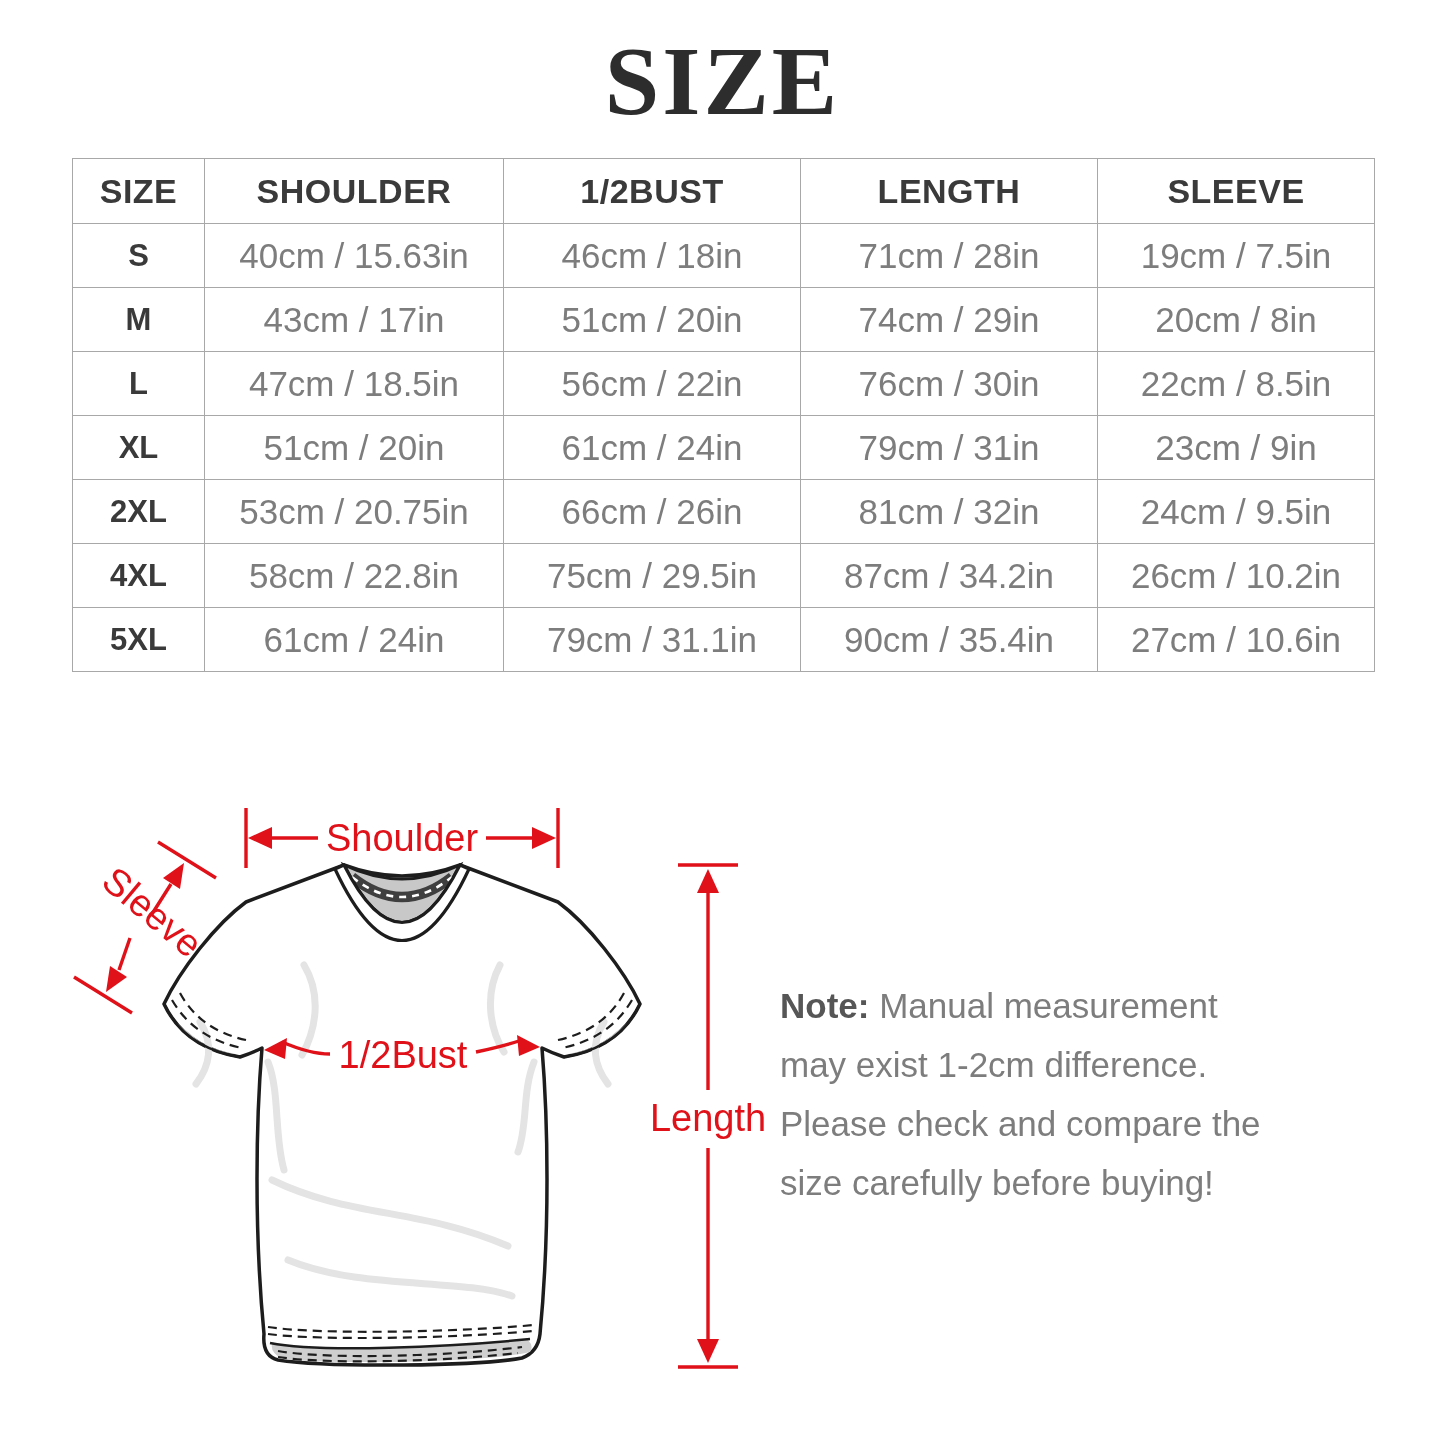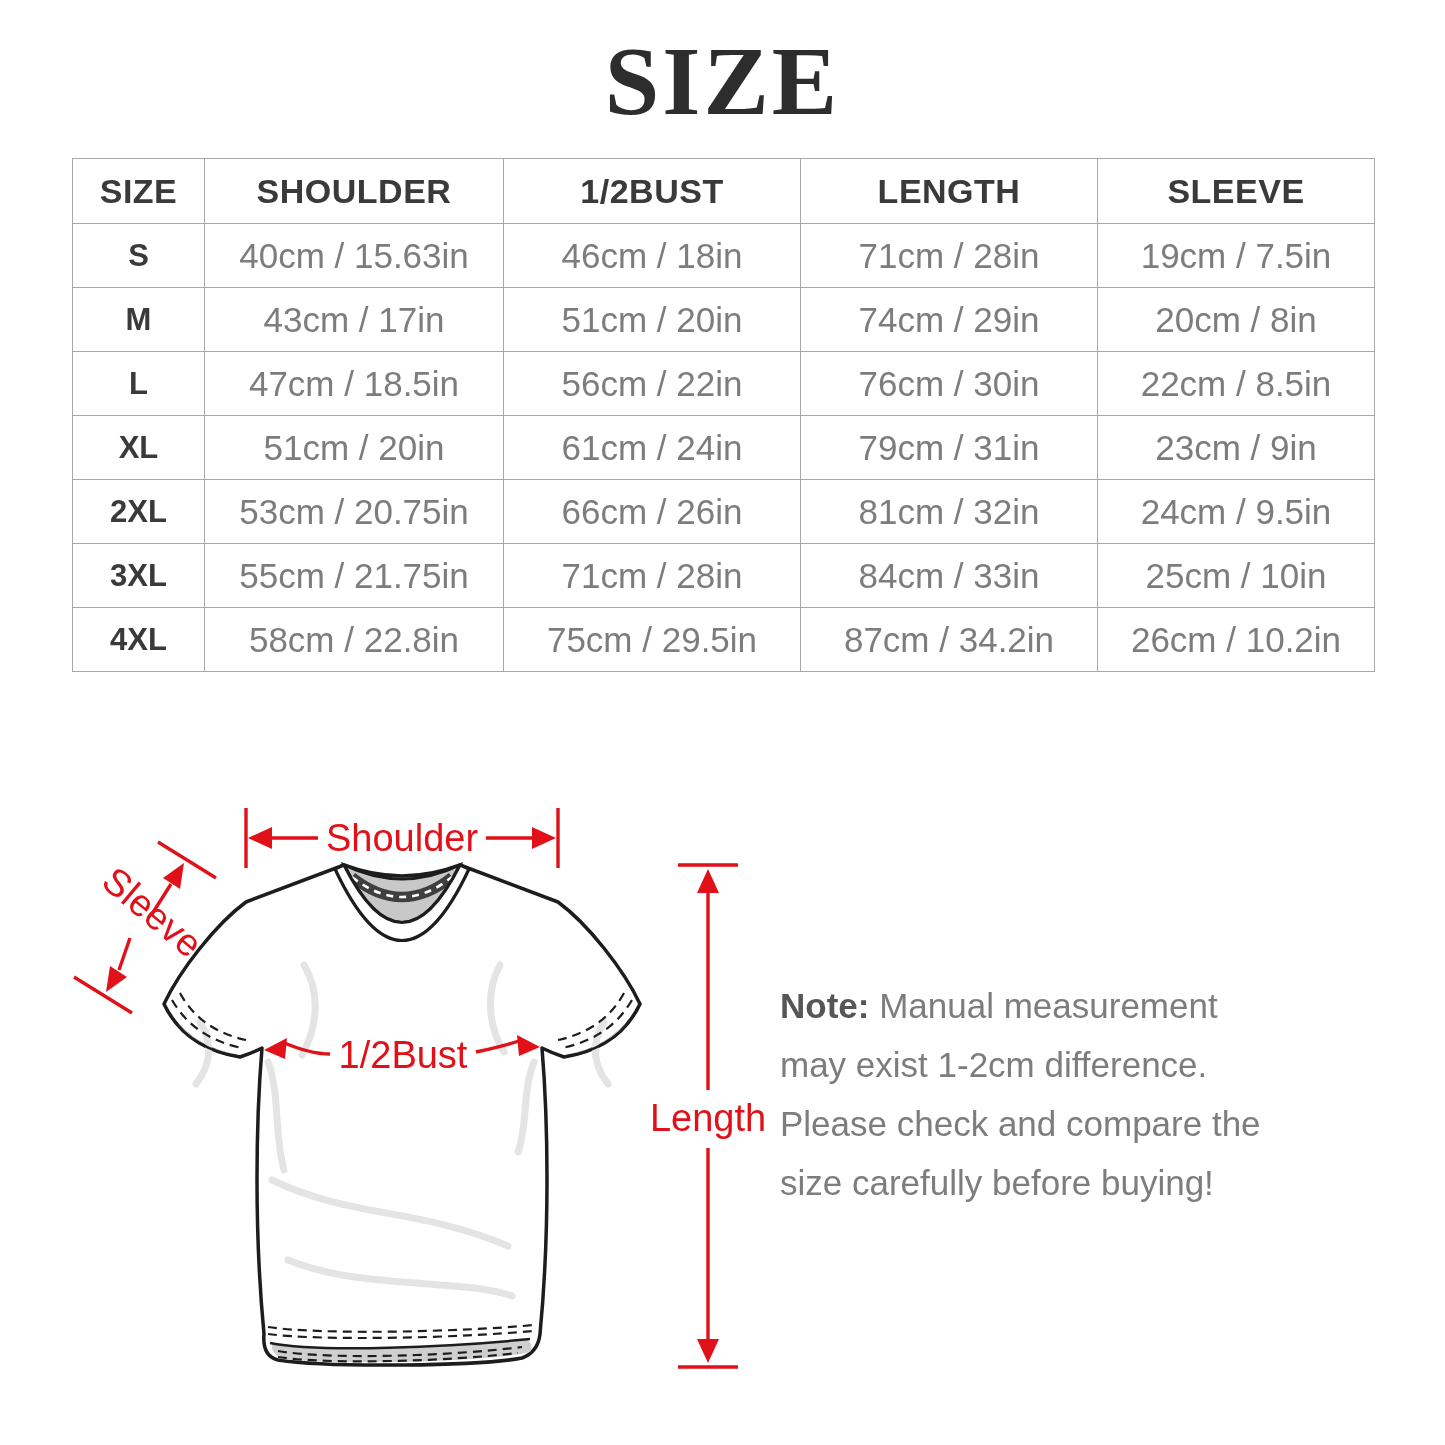--- a/index.html
+++ b/index.html
@@ -112,32 +112,32 @@
           <td>23cm / 9in</td>
         </tr>
         <tr>
           <td class="size-col">2XL</td>
           <td>53cm / 20.75in</td>
           <td>66cm / 26in</td>
           <td>81cm / 32in</td>
           <td>24cm / 9.5in</td>
         </tr>
         <tr>
-          <td class="size-col">3XL</td>
-          <td>55cm / 21.75in</td>
-          <td>71cm / 28in</td>
-          <td>84cm / 33in</td>
-          <td>25cm / 10in</td>
-        </tr>
-        <tr>
           <td class="size-col">4XL</td>
           <td>58cm / 22.8in</td>
           <td>75cm / 29.5in</td>
           <td>87cm / 34.2in</td>
           <td>26cm / 10.2in</td>
+        </tr>
+        <tr>
+          <td class="size-col">5XL</td>
+          <td>61cm / 24in</td>
+          <td>79cm / 31.1in</td>
+          <td>90cm / 35.4in</td>
+          <td>27cm / 10.6in</td>
         </tr>
       </tbody>
   </table>
 </div>
 
 <svg class="diagram-svg" viewBox="0 0 730 660">
 
   <g>
     <path class="outline" d="
       M186,112

